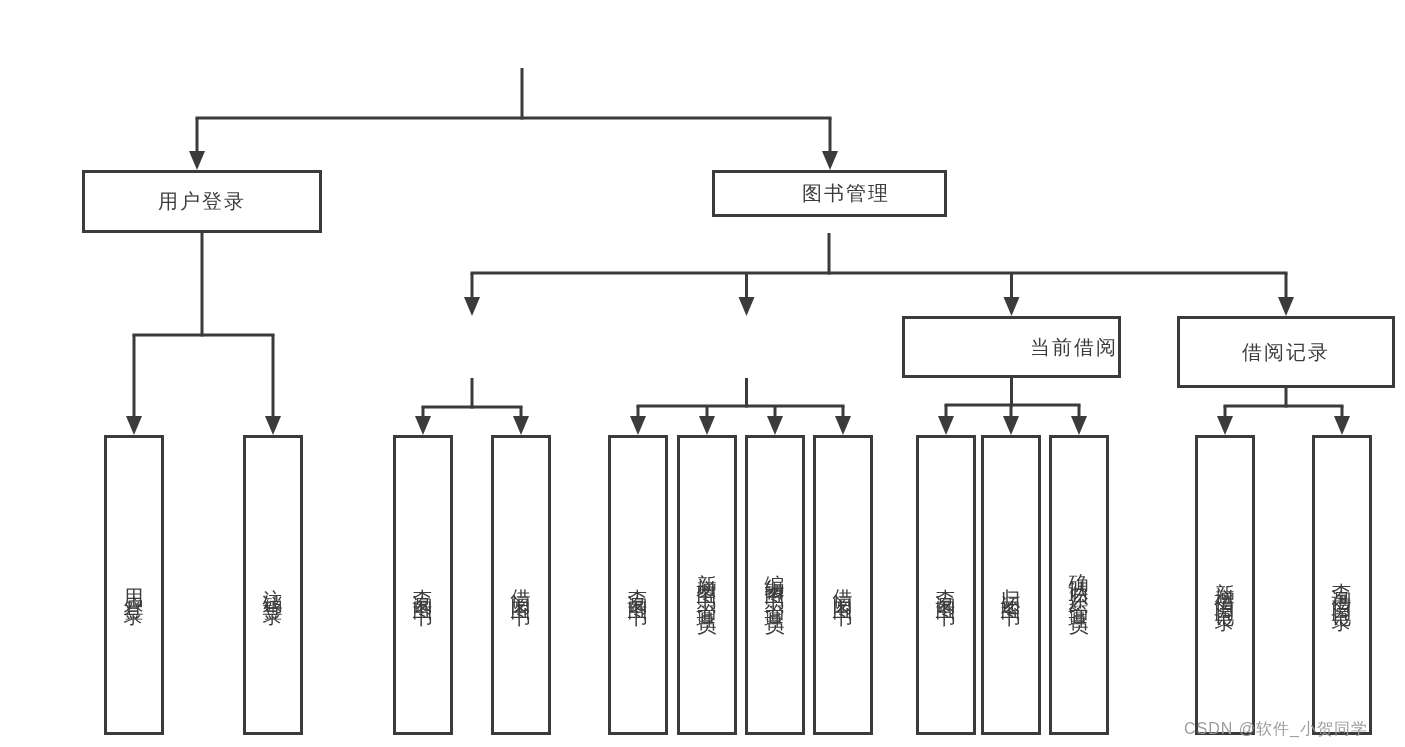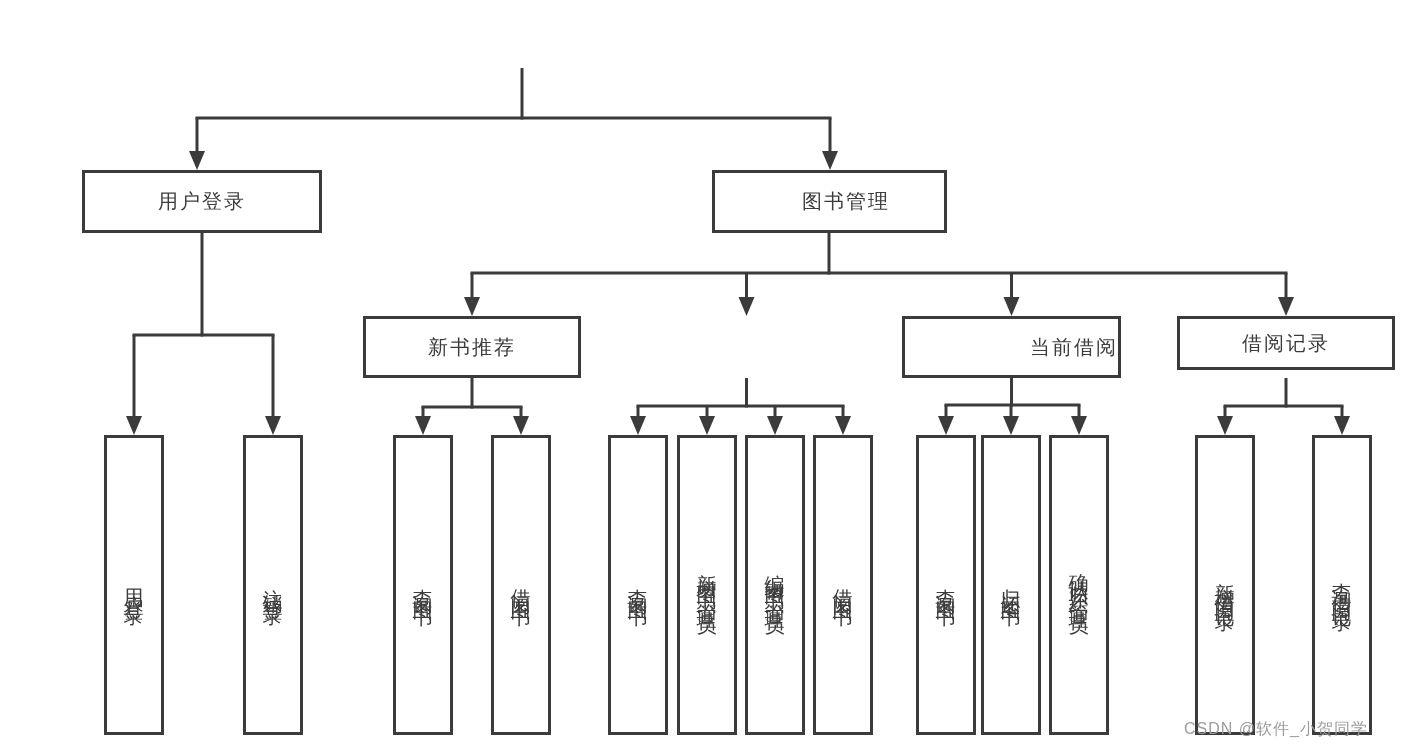--- a/index.html
+++ b/index.html
@@ -113,31 +113,28 @@
       <polygon class="arrow" points="1217,416 1233,416 1225,435"></polygon>
       <line class="seg" x1="1342" y1="406" x2="1342" y2="418"></line>
       <polygon class="arrow" points="1334,416 1350,416 1342,435"></polygon>
     </g>
   </svg>
 
 
   <div class="hbox" style="left:82px;top:170px;width:240px;height:63px;">
     <span>用户登录</span>
   </div>
-  <div class="hbox" style="left:712px;top:170px;width:235px;height:63px;padding-left:33px;">
+  <div class="hbox" style="left:712px;top:170px;width:235px;height:47px;padding-left:33px;">
     <span>图书管理</span>
   </div>
 
-  <div class="hbox" style="left:363px;top:316px;width:218px;height:62px;">
-    <span>新书推荐</span>
-  </div>
   <div class="hbox" style="left:902px;top:316px;width:219px;height:62px;justify-content:flex-end;">
     <span>当前借阅</span>
   </div>
-  <div class="hbox" style="left:1177px;top:316px;width:218px;height:54px;">
+  <div class="hbox" style="left:1177px;top:316px;width:218px;height:72px;">
     <span>借阅记录</span>
   </div>
 
   <div class="leaf" style="left:104px;">
     <span class="vlabel">用户登录</span>
   </div>
   <div class="leaf" style="left:243px;">
     <span class="vlabel">注销登录</span>
   </div>
 

